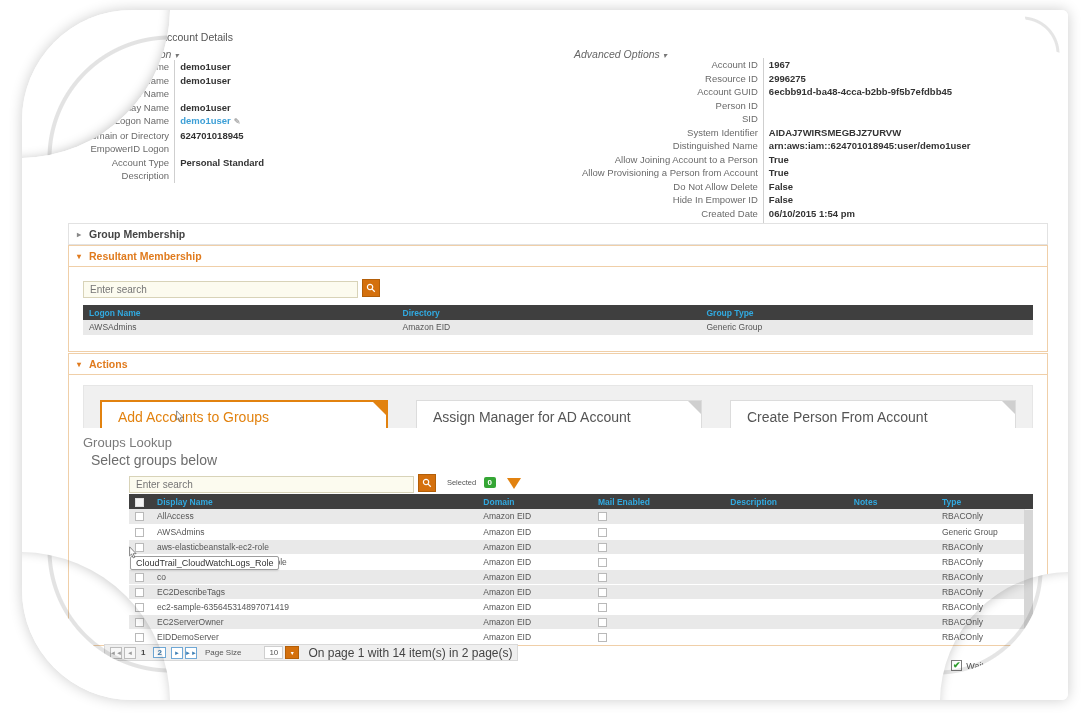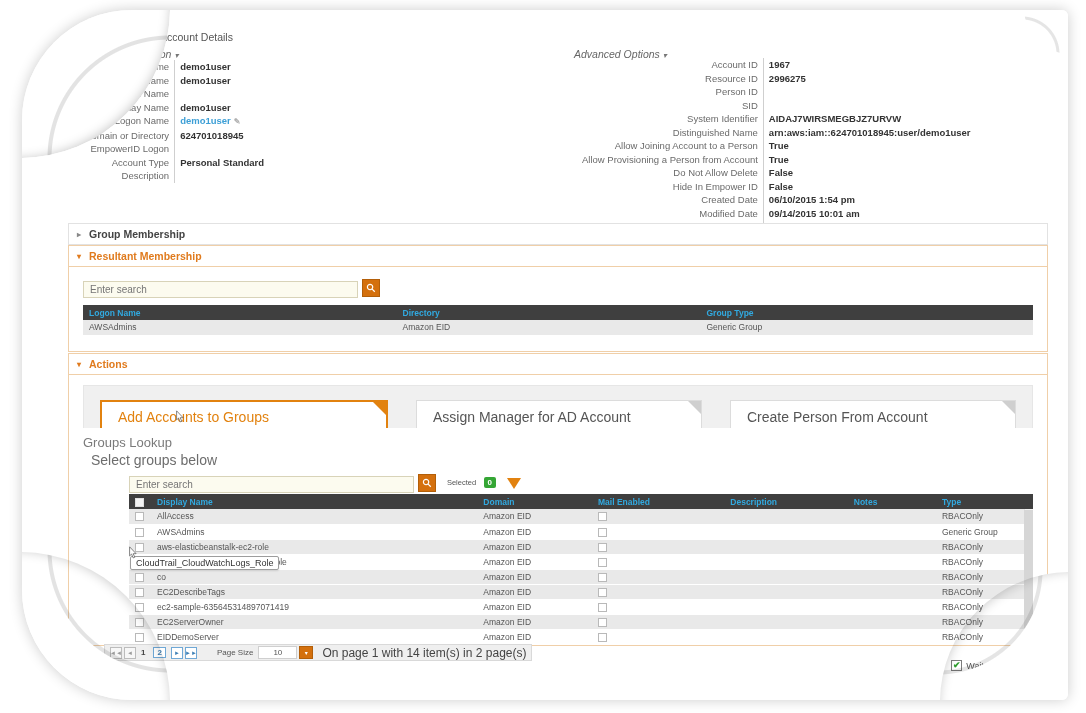--- a/index.html
+++ b/index.html
@@ -241,25 +241,25 @@
     padding:0 5px;
   }
   .pg-btn {
     width:12px; height:12px; border:1px solid #bcbcbc; background:#f7f7f7;
     display:inline-flex; align-items:center; justify-content:center;
     font-size:6px; color:#9a9a9a; cursor:pointer;
   }
   .pg-btn.active-blue { border-color:#6fa8d6; color:#3d7fb5; background:#fff; }
   .pg-num { font-size:8px; color:#444; margin:0 3px; font-weight:bold; }
   .pg-num.link { color:#3d7fb5; border:1px solid #6fa8d6; padding:0 3px; background:#fff; }
-  .pg-label { font-size:8px; color:#555; margin-left:18px; }
+  .pg-label { font-size:8px; color:#555; margin-left:6px; }
   .pg-size-box {
-    width:39px; height:13px; border:1px solid #cfcfcf; background:#fff;
+    width:19px; height:13px; border:1px solid #cfcfcf; background:#fff;
     font-size:8px; color:#555; display:inline-flex; align-items:center;
-    justify-content:center; margin-left:3px;
+    justify-content:center; margin-left:21px;
   }
   .pg-size-drop {
     width:14px; height:13px; background:#d4700d; border:1px solid #b35f09;
     display:inline-flex; align-items:center; justify-content:center;
     color:#fff; font-size:6px; cursor:pointer;
   }
   .pg-info { font-size:12px; color:#444; margin-left:7px; }
 
   
   #submit-area { position:absolute; right:28px; top:650px; text-align:right; }
@@ -342,20 +342,24 @@
     <div class="fields" id="fields-right">
       <table>
           <tbody id="right-fields-body">
             <tr>
               <td class="fld-label">Account ID</td>
               <td class="fld-value">1967</td>
             </tr>
             <tr>
               <td class="fld-label">Resource ID</td>
               <td class="fld-value">2996275</td>
+            </tr>
+            <tr>
+              <td class="fld-label">Account GUID</td>
+              <td class="fld-value">6ecbb91d-ba48-4cca-b2bb-9f5b7efdbb45</td>
             </tr>
             <tr>
               <td class="fld-label">Person ID</td>
               <td class="fld-value"></td>
             </tr>
             <tr>
               <td class="fld-label">SID</td>
               <td class="fld-value"></td>
             </tr>
             <tr>

